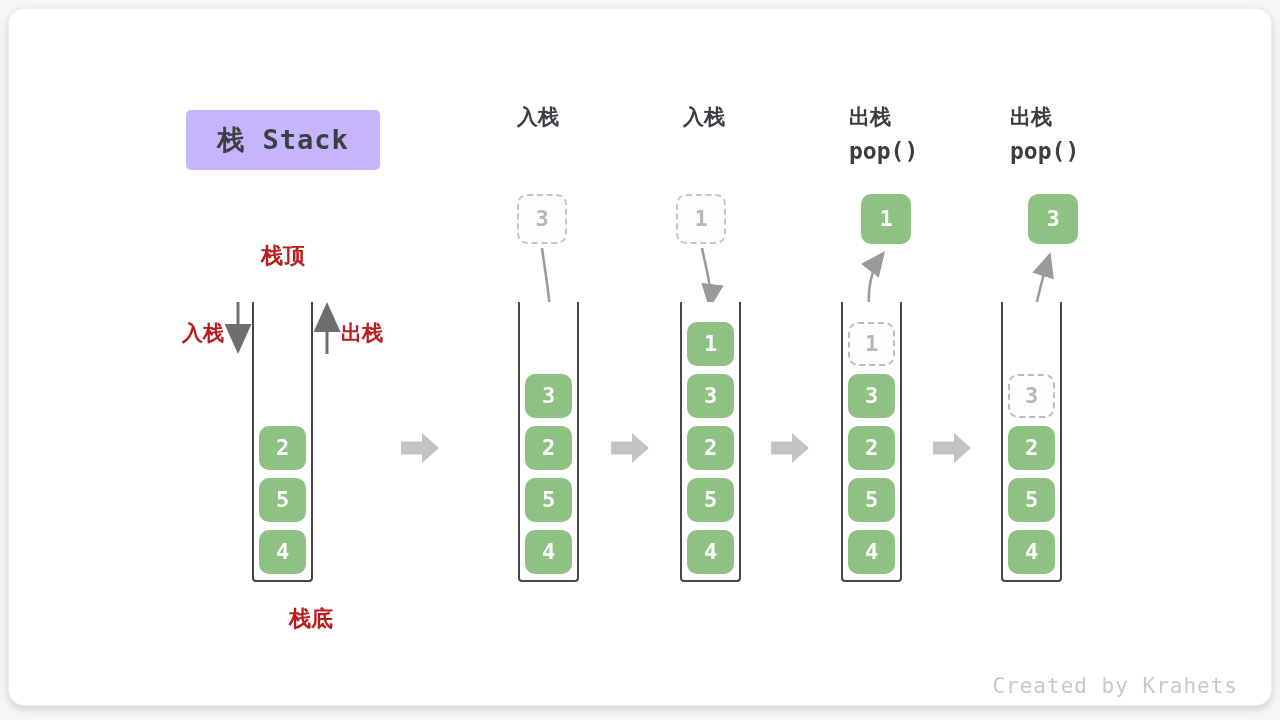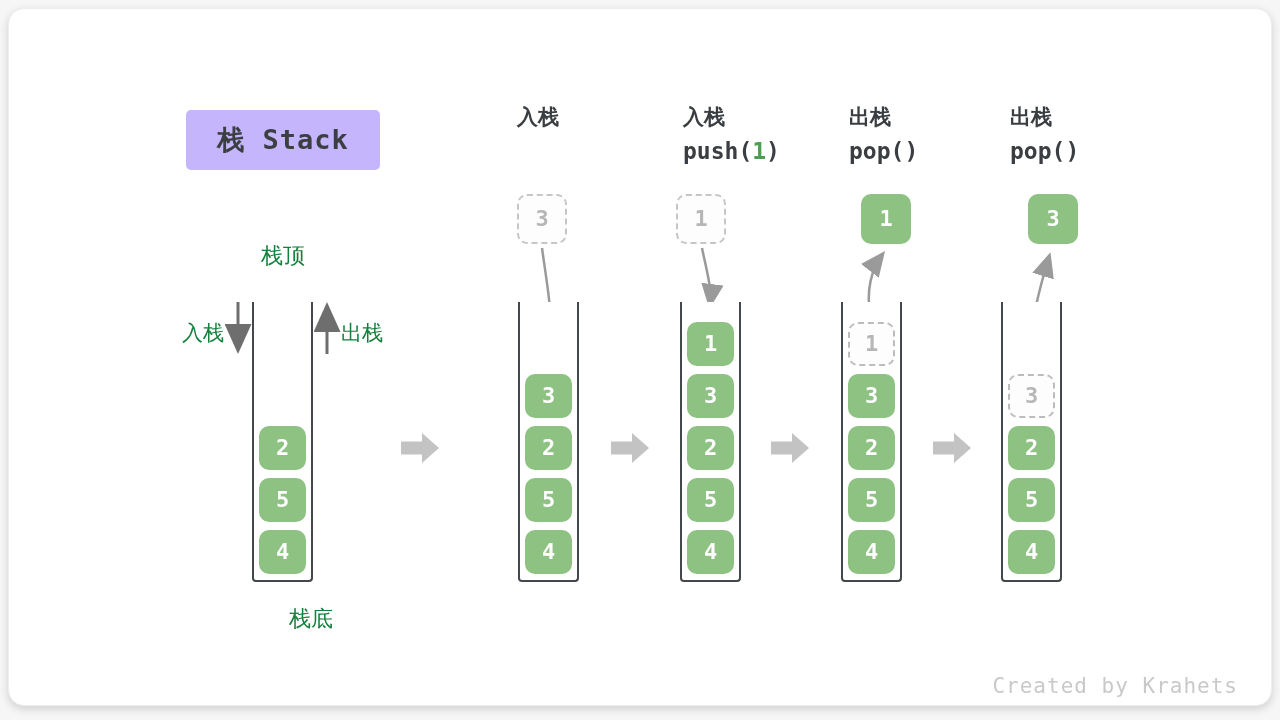--- a/index.html
+++ b/index.html
@@ -16,21 +16,21 @@
   }
   .abs{position:absolute;}
   .title-box{
     left:186px;top:110px;width:194px;height:60px;
     background:#c4b5fd;border-radius:5px;
     display:flex;align-items:center;justify-content:center;
     font-family:"DejaVu Sans Mono","Liberation Mono",monospace;
     font-size:27px;font-weight:bold;color:#3b3f42;letter-spacing:1px;
   }
   .cjk-label{
-    font-weight:normal;color:#15803d;font-size:22px;line-height:26px;
+    font-weight:bold;color:#b91c1c;font-size:22px;line-height:26px;
   }
   .op-label{left:0;top:104px;width:150px;}
   .op-line1{font-weight:bold;color:#3a3e42;font-size:21px;line-height:26px;}
   .op-line2{
     font-family:"DejaVu Sans Mono","Liberation Mono",monospace;
     font-size:23px;line-height:30px;color:#3a3e42;font-weight:bold;margin-top:6px;
   }
   .green-arg{color:#4d9e50;}
   .stack-container{
     width:61px;height:280px;background:#ffffff;
@@ -102,21 +102,20 @@
 <div class="abs cjk-label" style="left:233px;top:243px;width:100px;text-align:center;">栈顶</div>
 <div class="abs cjk-label" style="left:233px;top:606px;width:100px;text-align:right;">栈底</div>
 <div class="abs cjk-label" style="left:168px;top:320px;width:56px;text-align:right;font-size:21px;">入栈</div>
 <div class="abs cjk-label" style="left:341px;top:320px;width:56px;text-align:left;font-size:21px;">出栈</div>
 
 <div class="abs op-label" style="left:517px;">
   <div class="op-line1">入栈</div>
 </div>
 <div class="abs op-label" style="left:683px;">
   <div class="op-line1">入栈</div>
-  <div class="op-line2"><span>push(</span><span class="green-arg">1</span><span>)</span></div>
 </div>
 <div class="abs op-label" style="left:849px;">
   <div class="op-line1">出栈</div>
   <div class="op-line2"><span>pop(</span><span class="green-arg"></span><span>)</span></div>
 </div>
 <div class="abs op-label" style="left:1010px;">
   <div class="op-line1">出栈</div>
   <div class="op-line2"><span>pop(</span><span class="green-arg"></span><span>)</span></div>
 </div>
 

